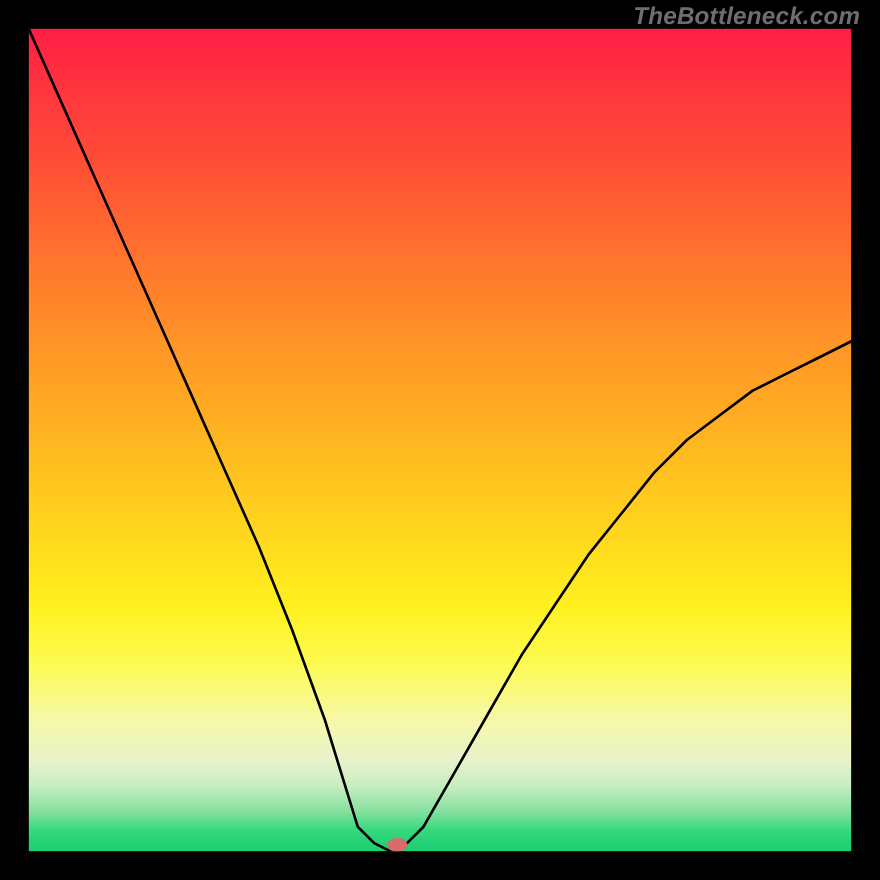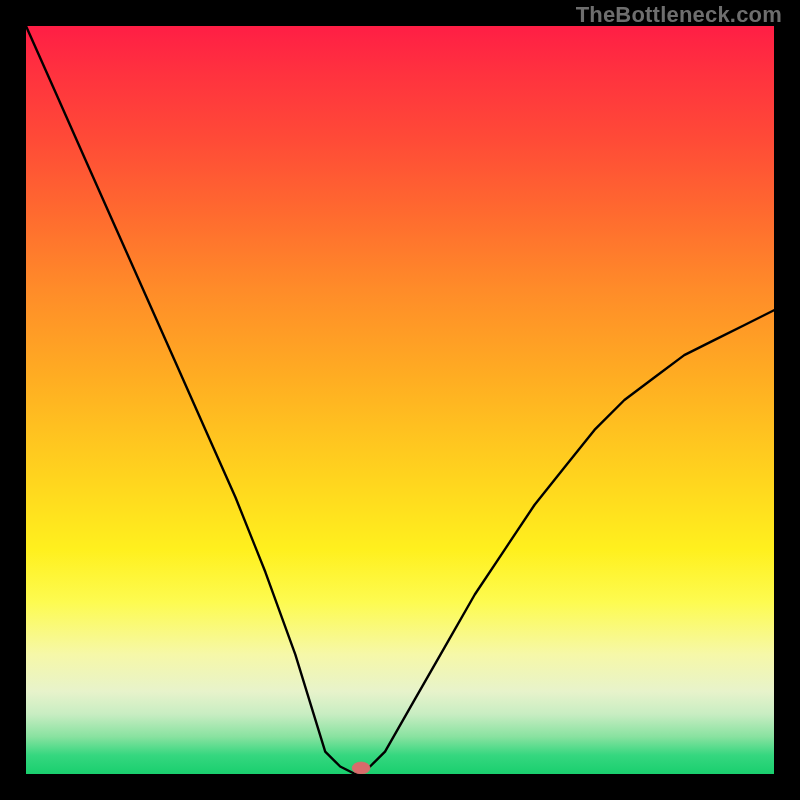--- a/index.html
+++ b/index.html
@@ -9,20 +9,21 @@
     height: 800px;
     background: #000;
     overflow: hidden;
     font-family: Arial, Helvetica, sans-serif;
   }
   .frame {
     position: relative;
     width: 800px;
     height: 800px;
     background: #000;
+    font-style: italic;
   }
   .watermark {
     position: absolute;
     top: 2px;
     right: 18px;
     color: #6e6e6e;
     font-size: 22px;
     font-weight: 600;
     letter-spacing: 0.2px;
     z-index: 10;

